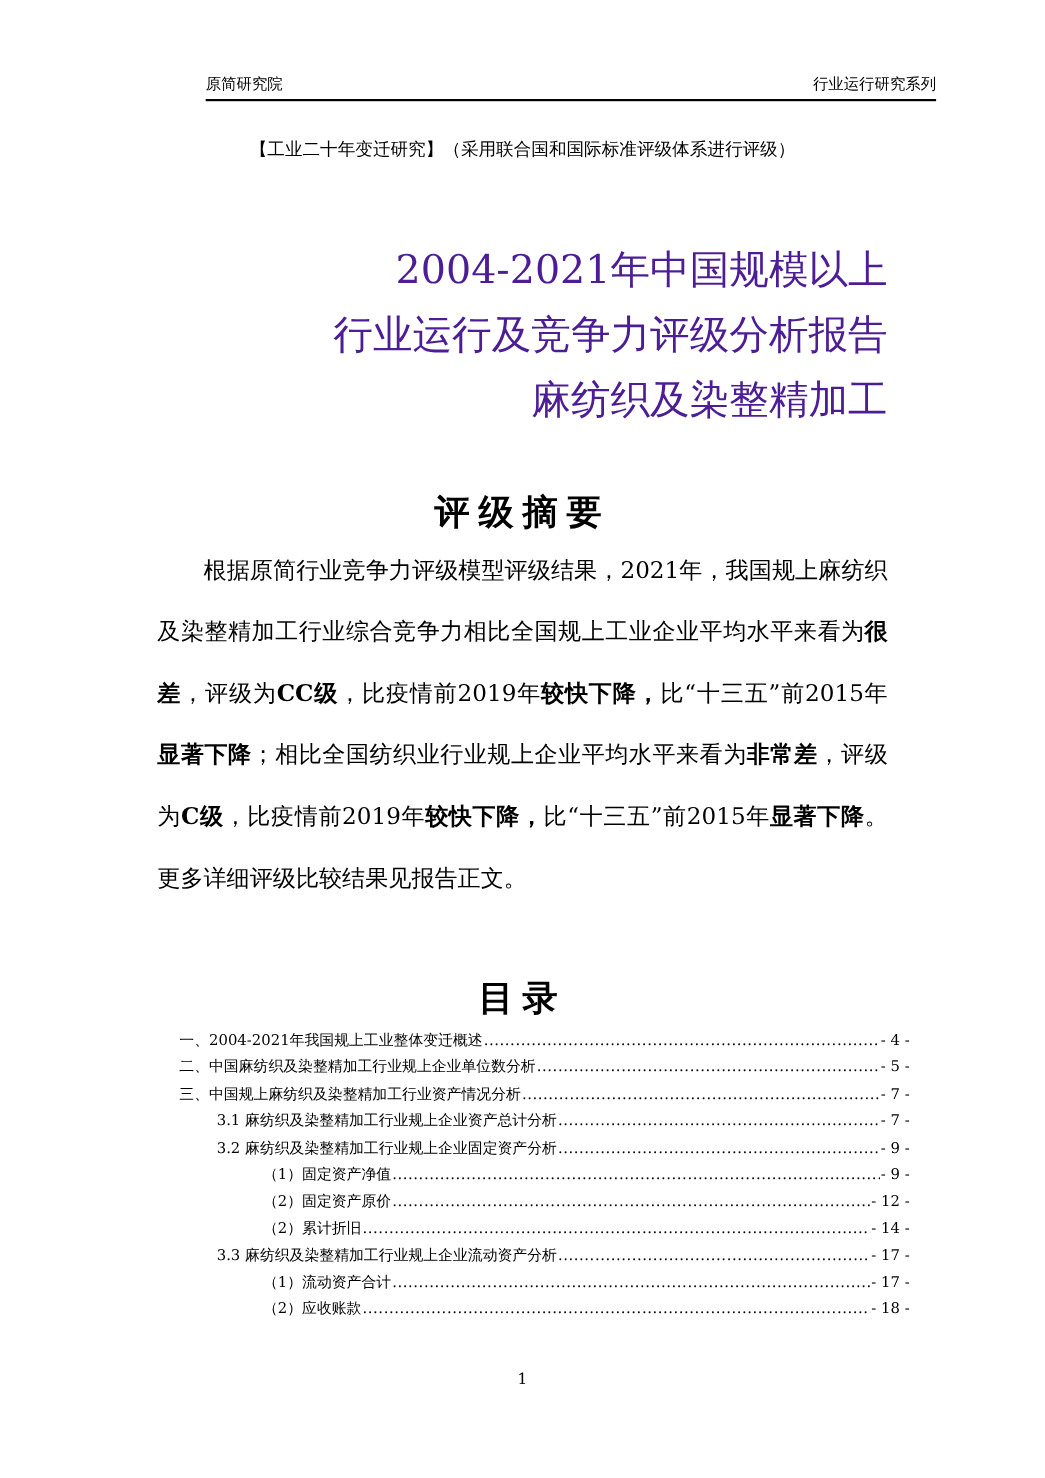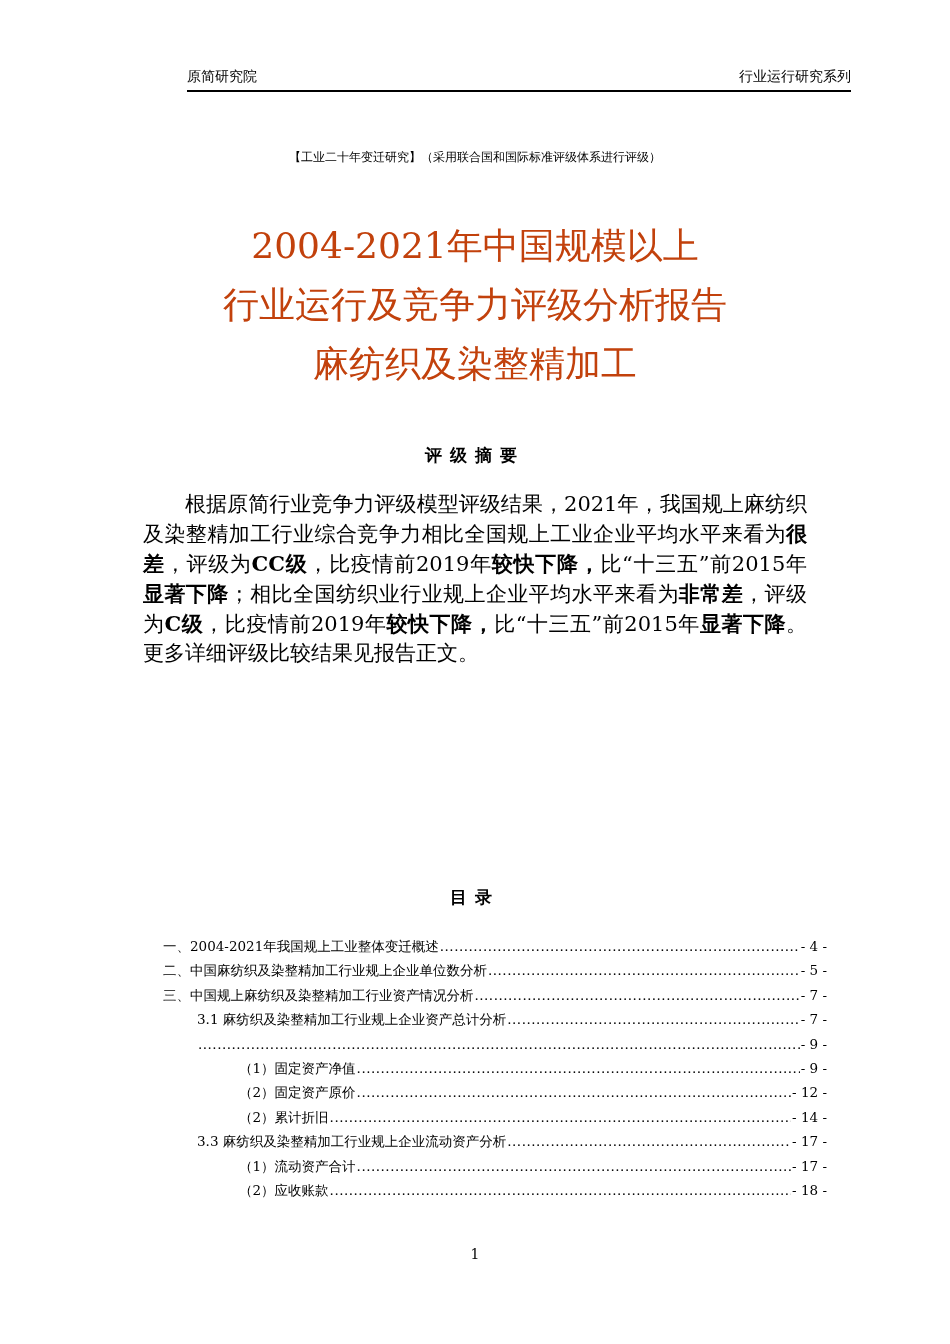--- a/index.html
+++ b/index.html
@@ -2,30 +2,30 @@
 <html><head>
   <meta charset="utf-8">
   <style>
     html, body { margin: 0; padding: 0; background: #ffffff; }
     body { width: 950px; height: 1344px; position: relative; overflow: hidden;
            font-family: "DejaVu Serif", "Liberation Serif", serif; color: #000; }
     .header { position: absolute; left: 143px; top: 66px; width: 664px; height: 24px;
               border-bottom: 2px solid #000; font-family: "DejaVu Sans", "Liberation Sans", sans-serif; font-size: 14px; margin-left: 44px; }
     .header .left { position: absolute; left: 0; top: 2px; }
     .header .right { position: absolute; right: 0; top: 2px; }
-    .series-tag { position: absolute; left: 143px; top: 149px; width: 664px; text-align: center;
-                  font-family: "DejaVu Sans", "Liberation Sans", sans-serif; font-size: 12px; }
-    .title { position: absolute; left: 143px; top: 216px; width: 664px; text-align: center;
-             color: #c2410c; font-family: "DejaVu Serif", "Liberation Serif", serif; font-size: 36px; line-height: 59px; }
+    .series-tag { position: absolute; left: 143px; top: 126px; width: 664px; text-align: center;
+                  font-family: "DejaVu Sans", "Liberation Sans", sans-serif; font-size: 16px; }
+    .title { position: absolute; left: 143px; top: 216px; width: 664px; text-align: right;
+             color: #4c1d95; font-family: "DejaVu Serif", "Liberation Serif", serif; font-size: 36px; line-height: 59px; }
     .title div { white-space: nowrap; }
     .section-heading { position: absolute; left: 143px; width: 664px; text-align: center;
-                       font-family: "DejaVu Sans", "Liberation Sans", sans-serif; font-weight: bold; font-size: 17px; letter-spacing: 8px; }
+                       font-family: "DejaVu Sans", "Liberation Sans", sans-serif; font-weight: bold; font-size: 32px; letter-spacing: 8px; }
     .summary-heading { top: 444px; }
     .toc-heading { top: 886px; }
-    .summary { position: absolute; left: 143px; top: 490px; width: 664px; font-size: 21px; line-height: 29px;
+    .summary { position: absolute; left: 143px; top: 490px; width: 664px; font-size: 21px; line-height: 56px;
                text-align: justify; text-indent: 2em; }
     .summary b { font-weight: bold; }
     .toc { position: absolute; left: 143px; top: 934px; width: 664px; font-size: 13.5px; margin-left: 20px; }
     .toc-row { display: flex; height: 24.4px; line-height: 24.4px; align-items: baseline; }
     .toc-row .label { white-space: nowrap; }
     .toc-row .dots { flex: 1; overflow: hidden; white-space: nowrap; margin: 0 1px; }
     .toc-row .dots::before { content: "................................................................................................................................................................................................................"; letter-spacing: 0.5px; }
     .toc-row .page { white-space: nowrap; }
     .lvl1 { padding-left: 0; }
     .lvl2 { padding-left: 34px; }
@@ -71,20 +71,21 @@
       <span class="label">三、中国规上麻纺织及染整精加工行业资产情况分析</span>
       <span class="dots"></span>
       <span class="page">- 7 -</span>
     </div>
   <div class="toc-row lvl2">
       <span class="label">3.1 麻纺织及染整精加工行业规上企业资产总计分析</span>
       <span class="dots"></span>
       <span class="page">- 7 -</span>
     </div>
   <div class="toc-row lvl2">
+      <span class="label">3.2 麻纺织及染整精加工行业规上企业固定资产分析</span>
       <span class="dots"></span>
       <span class="page">- 9 -</span>
     </div>
   <div class="toc-row lvl3">
       <span class="label">（1）固定资产净值</span>
       <span class="dots"></span>
       <span class="page">- 9 -</span>
     </div>
   <div class="toc-row lvl3">
       <span class="label">（2）固定资产原价</span>

